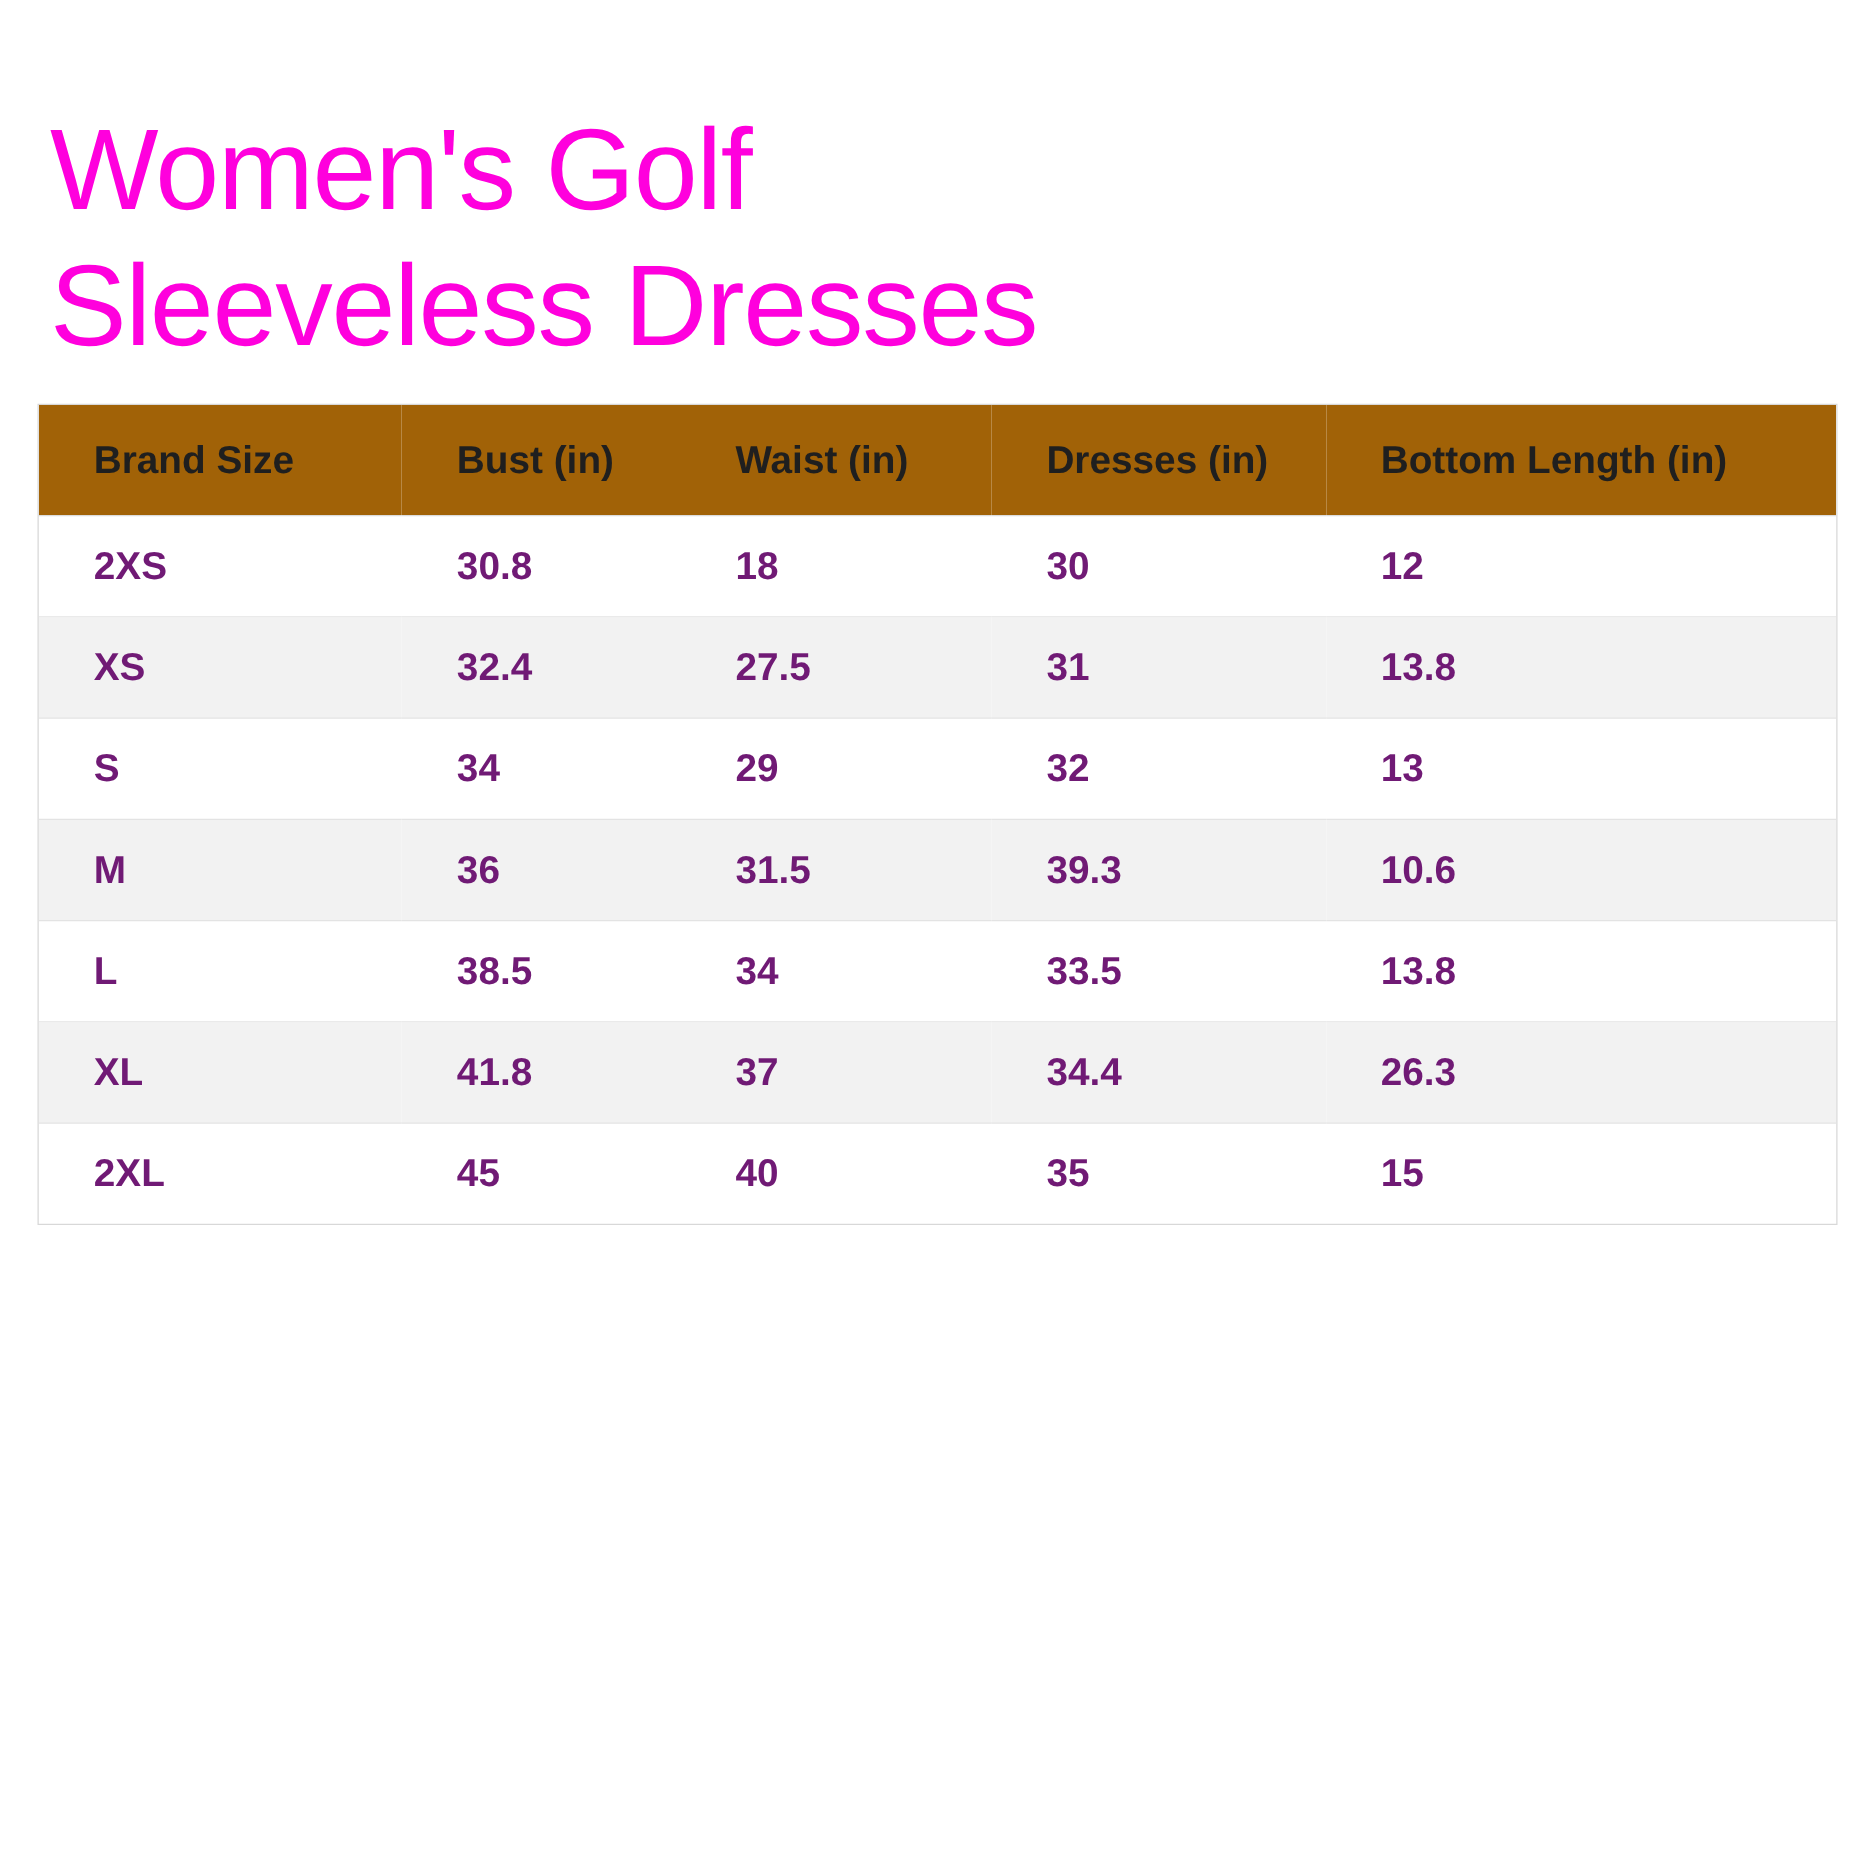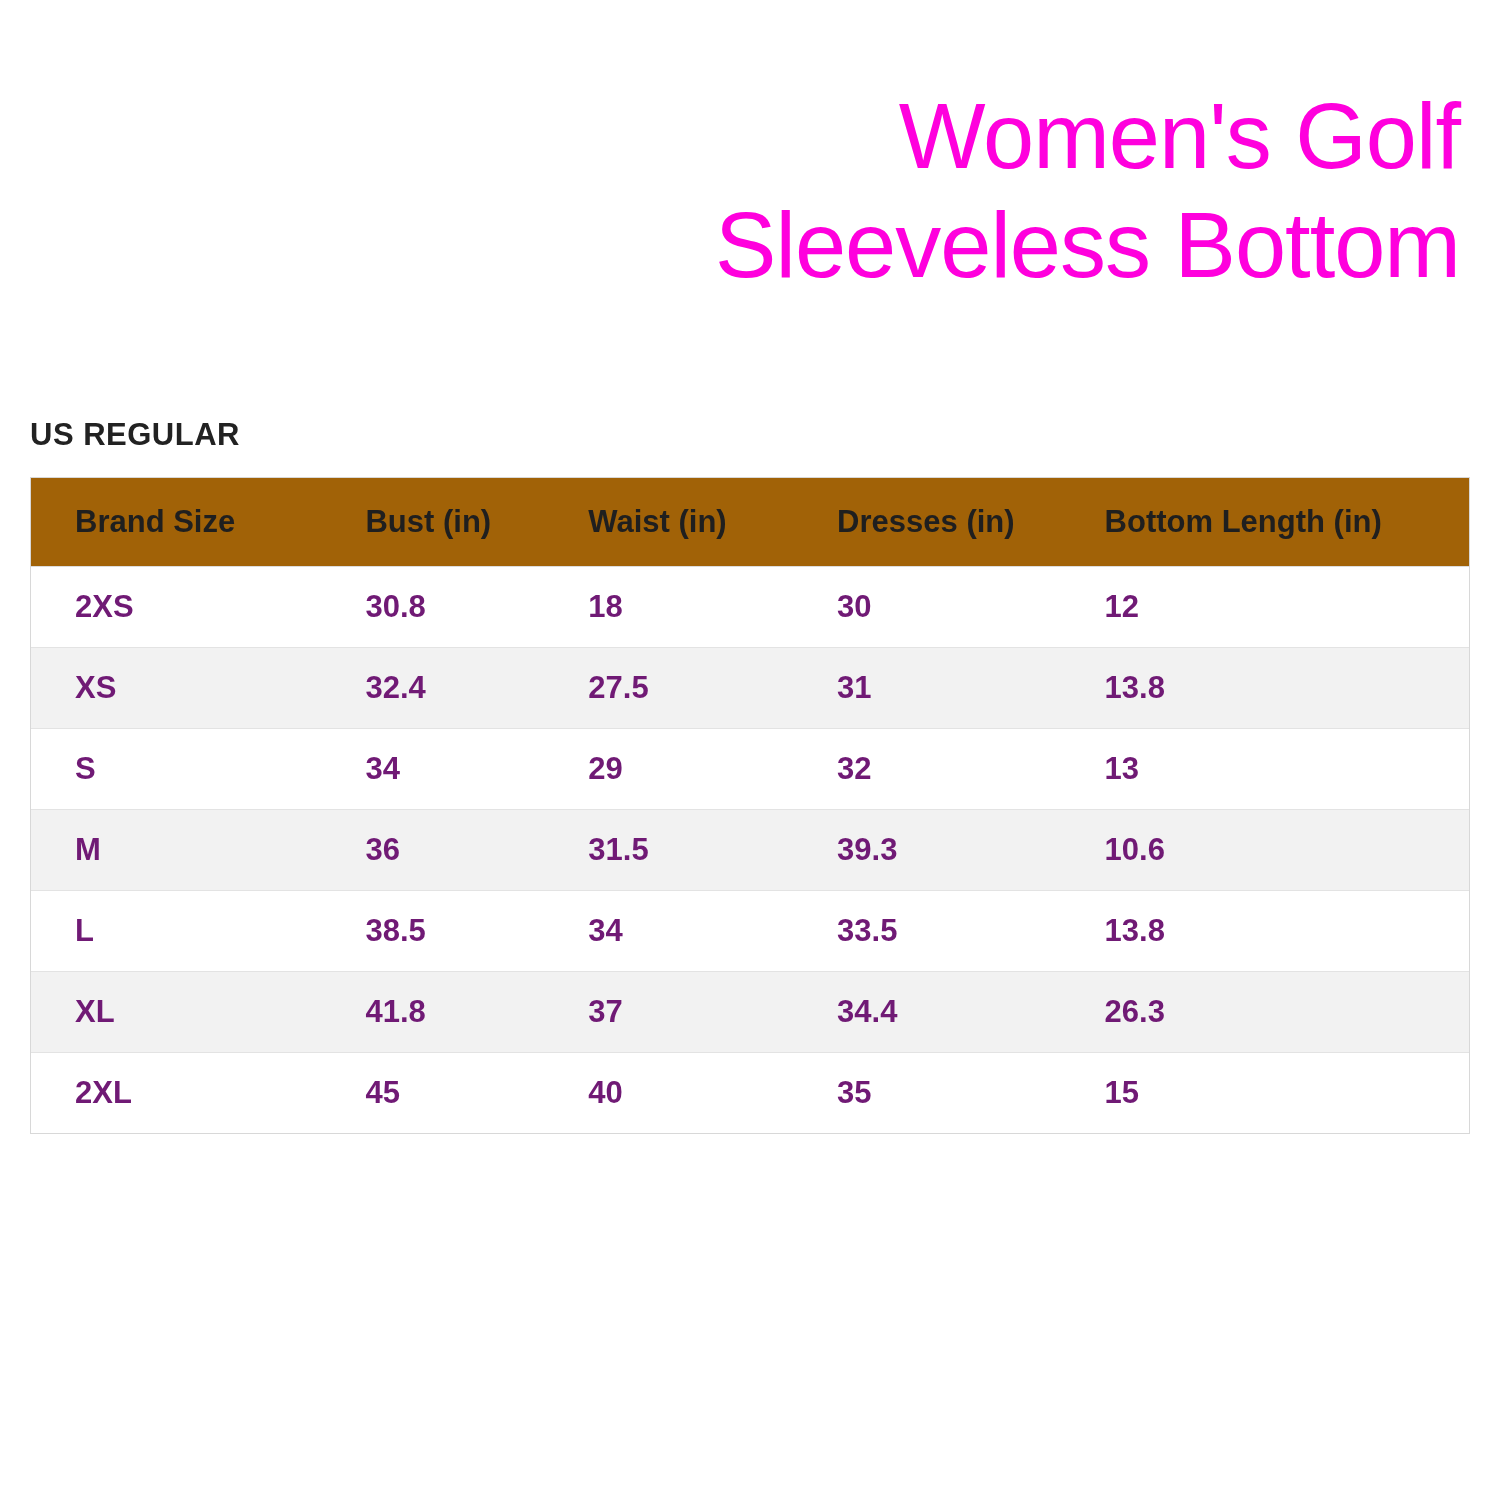--- a/index.html
+++ b/index.html
@@ -14,27 +14,28 @@
     color: #2b2b2b;
     overflow: hidden;
   }
   .page {
     position: relative;
     width: 1500px;
     height: 1500px;
     box-sizing: border-box;
   }
   .title {
-    text-align: right;
+    text-align: left;
     color: #ff00dd;
     font-size: 92px;
     line-height: 1.18;
     font-weight: 400;
     letter-spacing: -1px;
     padding-top: 82px;
+    padding-left: 40px;
     padding-right: 40px;
     box-sizing: border-box;
   }
   .title .line {
     display: block;
     white-space: nowrap;
   }
   .section-label {
     margin-top: 118px;
     margin-left: 30px;
@@ -84,24 +85,23 @@
   col.c3 { width: 18.6%; }
   col.c4 { width: 28.4%; }
 </style>
 </head>
 <body>
 
 <div class="page">
 
   <div class="title" style="color: rgb(255, 0, 221);">
     <span class="line">Women's Golf</span>
-    <span class="line">Sleeveless Bottom</span>
+    <span class="line">Sleeveless Dresses</span>
   </div>
 
-  <div class="section-label">US REGULAR</div>
 
   <div class="table-wrap">
     <table class="size-chart">
       <colgroup>
         <col class="c0">
           <col class="c1">
           <col class="c2">
           <col class="c3">
           <col class="c4">
       </colgroup>

